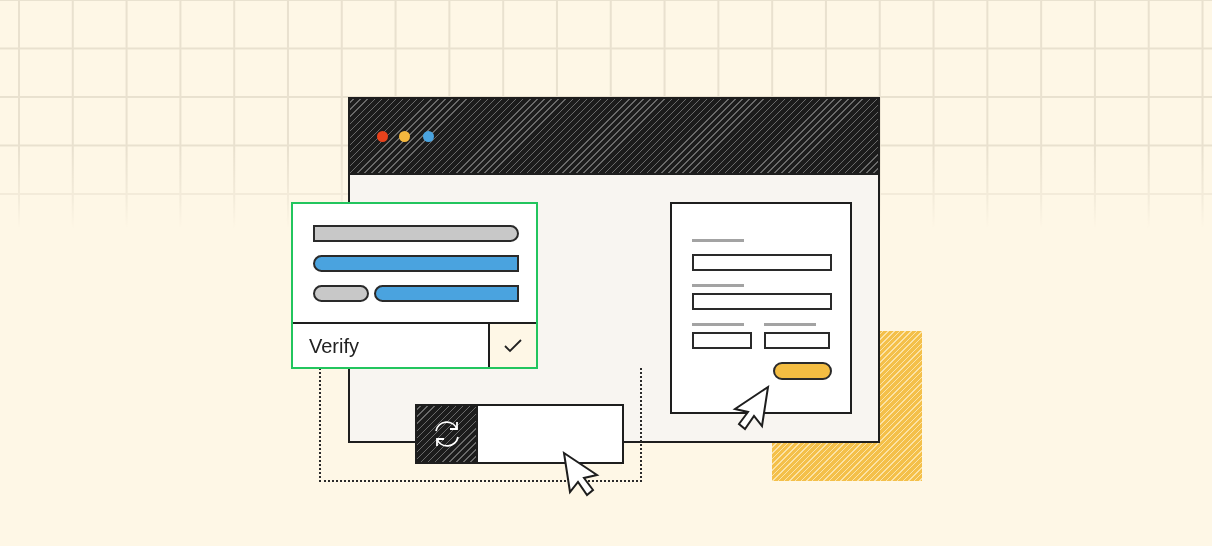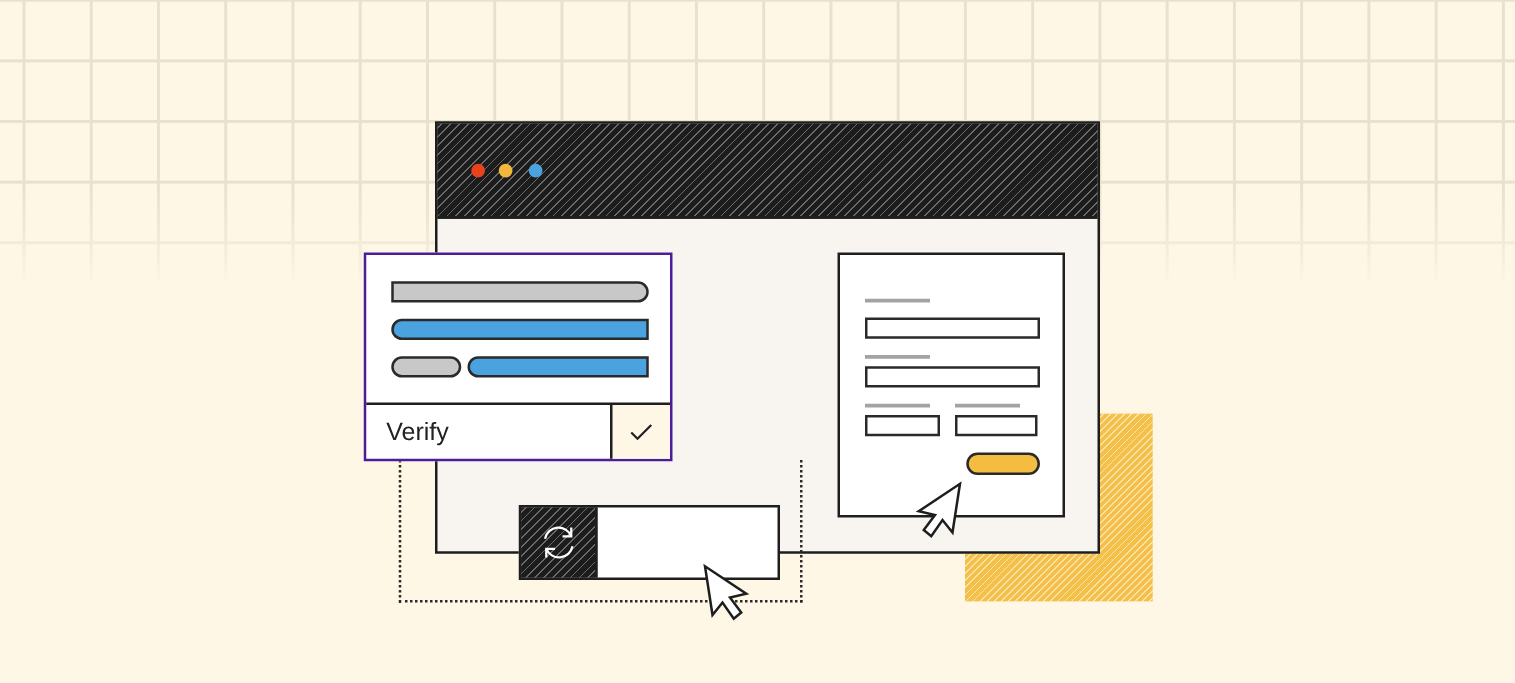--- a/index.html
+++ b/index.html
@@ -35,21 +35,21 @@
   .dot { position: absolute; top: 32px; width: 11px; height: 11px; border-radius: 50%; }
   .form-card {
     position: absolute; left: 670px; top: 202px; width: 182px; height: 212px;
     box-sizing: border-box; border: 2px solid #1e1e1e; background: #fff;
   }
   .f-label { position: absolute; height: 3px; background: #a3a3a3; }
   .f-input { position: absolute; height: 17px; box-sizing: border-box; border: 2px solid #2a2a2a; background: #fff; }
   .f-submit { position: absolute; height: 18px; box-sizing: border-box; border: 2px solid #2a2a2a; border-radius: 10px; }
   .verify-panel {
     position: absolute; left: 291px; top: 202px; width: 247px; height: 167px;
-    box-sizing: border-box; border: 2px solid #4c1d95; background: #fff;
+    box-sizing: border-box; border: 2px solid #22c55e; background: #fff;
   }
   .pill { position: absolute; height: 17px; box-sizing: border-box; border: 2px solid #2a2a2a; }
   .verify-row { position: absolute; left: 0; right: 0; top: 118px; bottom: 0; border-top: 2px solid #1e1e1e; }
   .verify-label { position: absolute; left: 16px; top: 11px; font-size: 20px; color: #222; }
   .check-cell {
     position: absolute; right: 0; top: 0; bottom: 0; width: 46px;
     border-left: 2px solid #1e1e1e; background: #fef7e6;
     display: flex; align-items: center; justify-content: center;
   }
   .dotted { position: absolute; box-sizing: border-box; border: 2px dotted #2a2a2a; }

